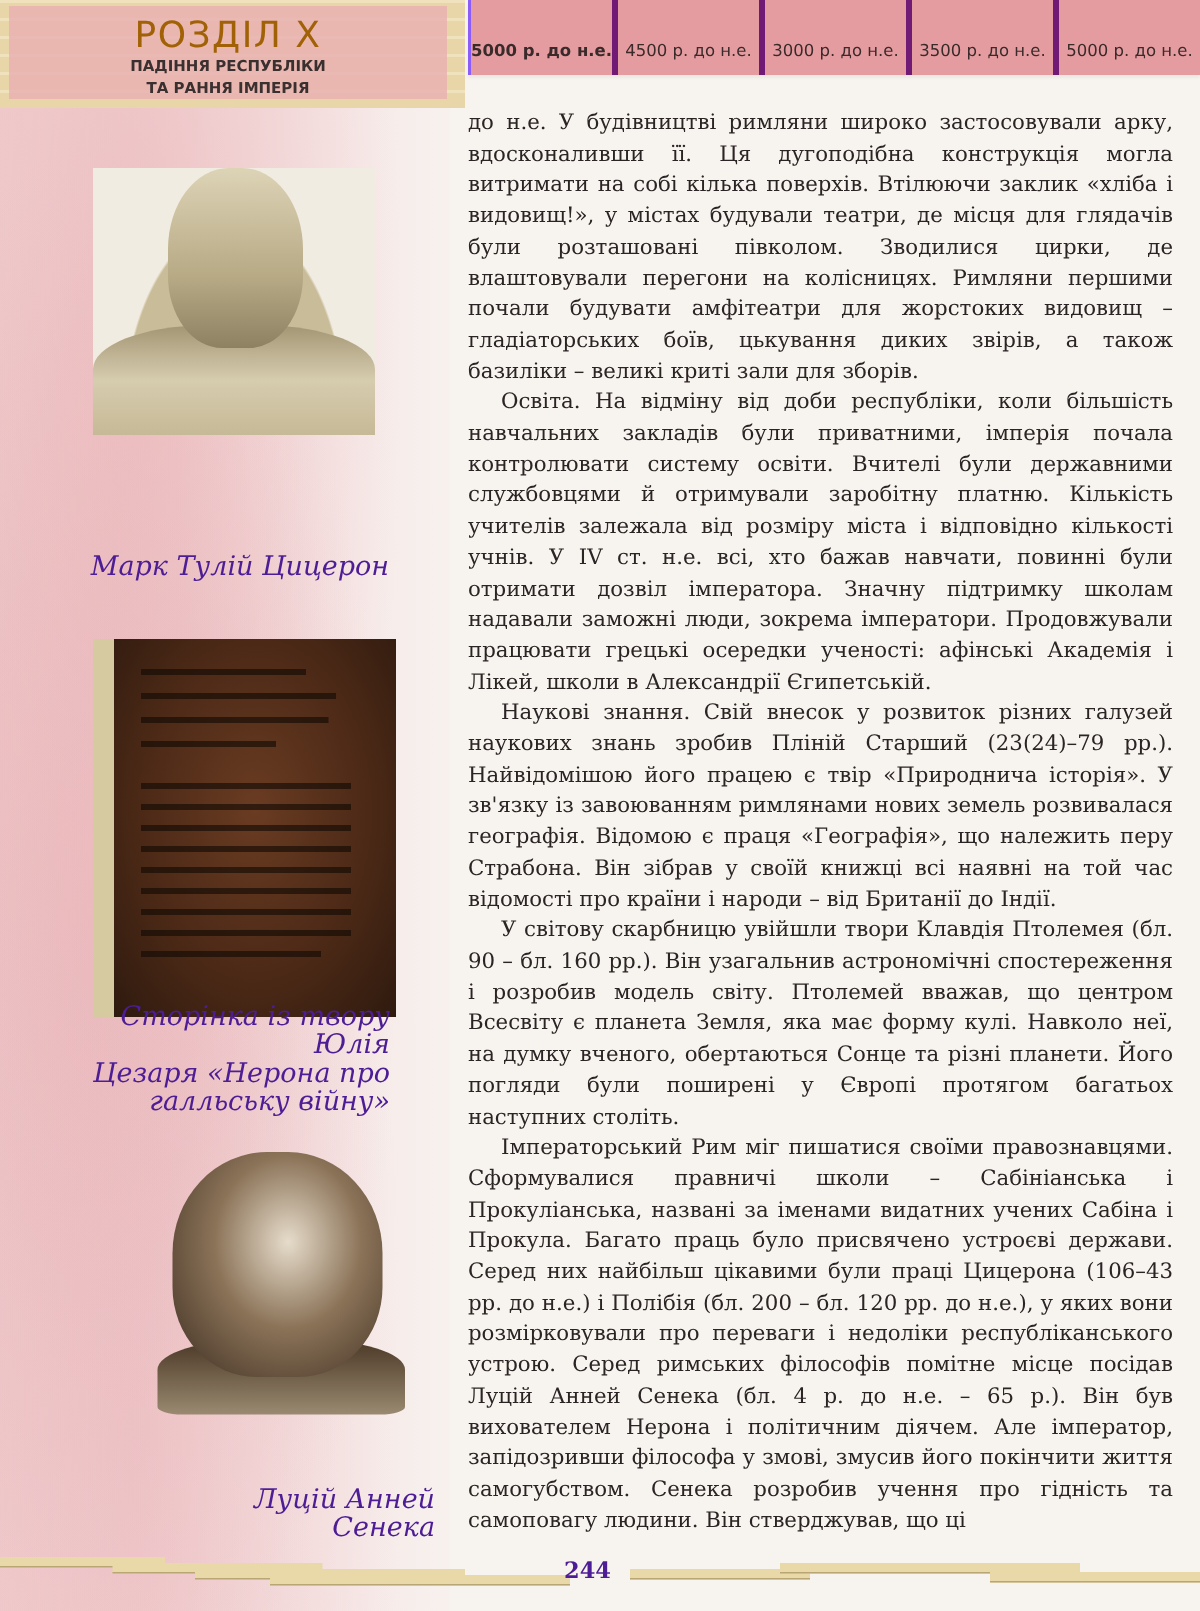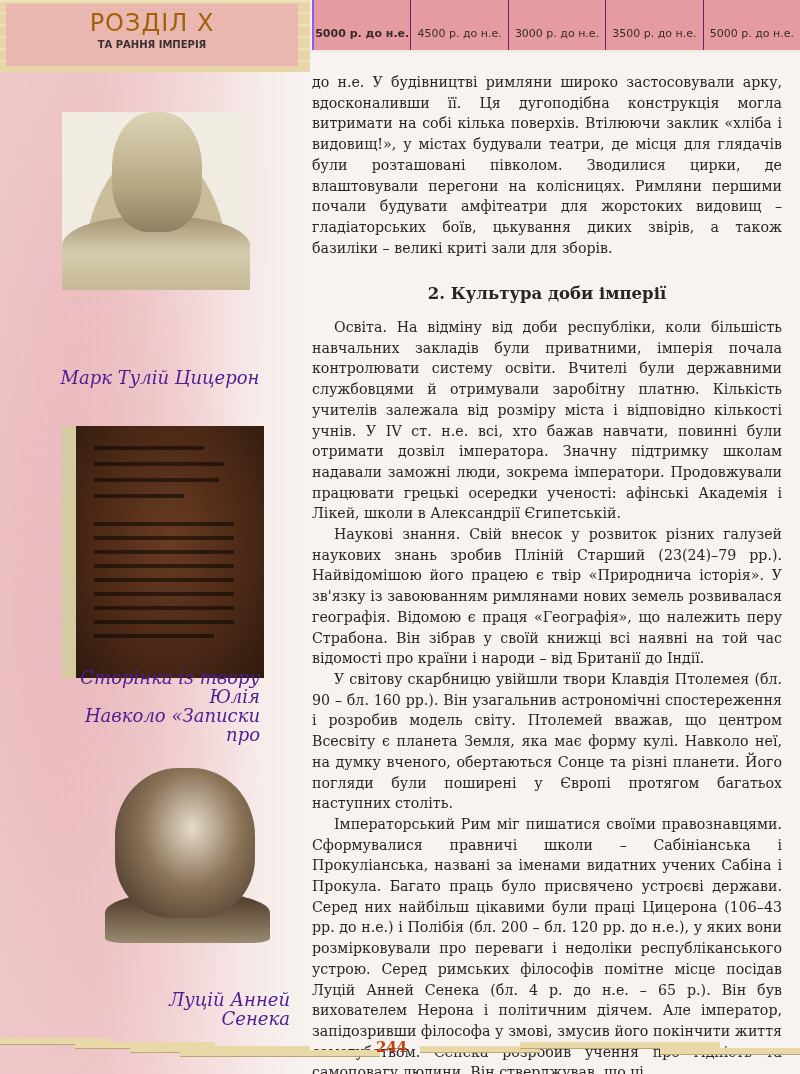--- a/index.html
+++ b/index.html
@@ -35,21 +35,21 @@
     .chapter-sub {
       font-family:"DejaVu Sans", sans-serif; font-weight:bold;
       font-size:10px; color:#3a3030; line-height:15px;
     }
     .timeline {
       position:absolute; left:312px; top:0; width:488px; height:50px;
       background:#e59ca0; display:flex;
       box-shadow: 0 2px 2px rgba(0,0,0,0.05);
     }
     .timeline .cell {
-      flex:1; border-left:1px solid #701a75;
+      flex:1; border-left:4px solid #701a75;
       font-family:"DejaVu Sans", sans-serif; font-size:11px; color:#3a2a2a;
       display:flex; align-items:flex-end; justify-content:center; padding-bottom:10px;
       white-space:nowrap;
     }
     .timeline .cell:first-child { border-left:2px solid #8b5cf6;font-weight:bold; }
     .main-text {
       position:absolute; left:312px; top:72px; width:470px;
       font-size:14.2px; line-height:20.7px; text-align:justify;
     }
     .main-text p { margin:0; text-indent:0; }
@@ -99,31 +99,32 @@
       position:absolute; left:0; top:125px; width:165px; height:50px; border-radius:40% 40% 10% 10%;
       background: linear-gradient(180deg, #4a3726 0%, #9a8a70 100%);
     }
     .bottom-band {
       position:absolute; left:0; top:1028px; width:800px; height:30px;
     }
     .bottom-band .brick {
       position:absolute; height:6px; background:#e9d8a8; border-bottom:1px solid #b9a675;
     }
     .page-number {
-      position:absolute; left:376px; top:1038px; font-weight:bold; font-size:15px; color:#c2410c;
+      position:absolute; left:376px; top:1038px; font-weight:bold; font-size:15px; color:#4c1d95;
     }
   </style>
 </head>
 <body>
 
 <div class="left-bg"></div>
 <div class="brick-band"></div>
 
 <div class="chapter-box">
   <div class="chapter-title">РОЗДІЛ X</div>
+  <div class="chapter-sub">ПАДІННЯ РЕСПУБЛІКИ</div>
   <div class="chapter-sub">ТА РАННЯ ІМПЕРІЯ</div>
 </div>
 
 <div class="timeline">
   <div class="cell">5000 р. до н.е.</div>
   <div class="cell">4500 р. до н.е.</div>
   <div class="cell">3000 р. до н.е.</div>
   <div class="cell">3500 р. до н.е.</div>
   <div class="cell">5000 р. до н.е.</div>
 </div>
@@ -144,33 +145,33 @@
   <div class="line" style="top:124px; width:140px;"></div>
   <div class="line" style="top:138px; width:140px;"></div>
   <div class="line" style="top:152px; width:140px;"></div>
   <div class="line" style="top:166px; width:140px;"></div>
   <div class="line" style="top:180px; width:140px;"></div>
   <div class="line" style="top:194px; width:140px;"></div>
   <div class="line" style="top:208px; width:120px;"></div>
 </div>
 <div class="caption" style="left:60px; top:668px; width:200px; text-align:right;">
   <div>Сторінка із твору Юлія</div>
-  <div>Навколо «Записки про</div>
+  <div>Цезаря «Нерона про</div>
+  <div>галльську війну»</div>
 </div>
 
 <div class="figure bust2">
   <div class="shoulders"></div>
   <div class="head"></div>
 </div>
 <div class="caption" style="left:110px; top:990px; width:180px; text-align:right;">Луцій Анней Сенека</div>
 
 <div class="main-text">
   <p>до н.е. У будівництві римляни широко застосовували арку, вдосконаливши її. Ця дугоподібна конструкція могла витримати на собі кілька поверхів. Втілюючи заклик «хліба і видовищ!», у містах будували театри, де місця для глядачів були розташовані півколом. Зводилися цирки, де влаштовували перегони на колісницях. Римляни першими почали будувати амфітеатри для жорстоких видовищ – гладіаторських боїв, цькування диких звірів, а також базиліки – великі криті зали для зборів.</p>
 
-  <div class="section-heading">2. Культура доби імперії</div>
 
   <p class="ind"><b>Освіта</b><span>. На відміну від доби республіки, коли більшість навчальних закладів були приватними, імперія почала контролювати систему освіти. Вчителі були державними службовцями й отримували заробітну платню. Кількість учителів залежала від розміру міста і відповідно кількості учнів. У IV ст. н.е. всі, хто бажав навчати, повинні були отримати дозвіл імператора. Значну підтримку школам надавали заможні люди, зокрема імператори. Продовжували працювати грецькі осередки ученості: афінські Академія і Лікей, школи в Александрії Єгипетській.</span></p>
 
   <p class="ind"><b>Наукові знання</b><span>. Свій внесок у розвиток різних галузей наукових знань зробив </span><b>Пліній Старший (23(24)–79 рр.)</b><span>. Найвідомішою його працею є твір «Природнича історія». У зв'язку із завоюванням римлянами нових земель розвивалася географія. Відомою є праця «Географія», що належить перу </span><b>Страбона</b><span>. Він зібрав у своїй книжці всі наявні на той час відомості про країни і народи – від Британії до Індії.</span></p>
 
   <p class="ind"><span>У світову скарбницю увійшли твори </span><b>Клавдія Птолемея (бл. 90 – бл. 160 рр.)</b><span>. Він узагальнив астрономічні спостереження і розробив модель світу. Птолемей вважав, що центром Всесвіту є планета Земля, яка має форму кулі. Навколо неї, на думку вченого, обертаються Сонце та різні планети. Його погляди були поширені у Європі протягом багатьох наступних століть.</span></p>
 
   <p class="ind"><span>Імператорський Рим міг пишатися своїми правознавцями. Сформувалися правничі школи – Сабініанська і Прокуліанська, названі за іменами видатних учених Сабіна і Прокула. Багато праць було присвячено устроєві держави. Серед них найбільш цікавими були праці </span><b>Цицерона (106–43 рр. до н.е.)</b><span> і </span><b>Полібія (бл. 200 – бл. 120 рр. до н.е.)</b><span>, у яких вони розмірковували про переваги і недоліки республіканського устрою. Серед римських філософів помітне місце посідав </span><b>Луцій Анней Сенека (бл. 4 р. до н.е. – 65 р.)</b><span>. Він був вихователем Нерона і політичним діячем. Але імператор, запідозривши філософа у змові, змусив його покінчити життя самогубством. Сенека розробив учення про гідність та самоповагу людини. Він стверджував, що ці</span></p>
 </div>
 

